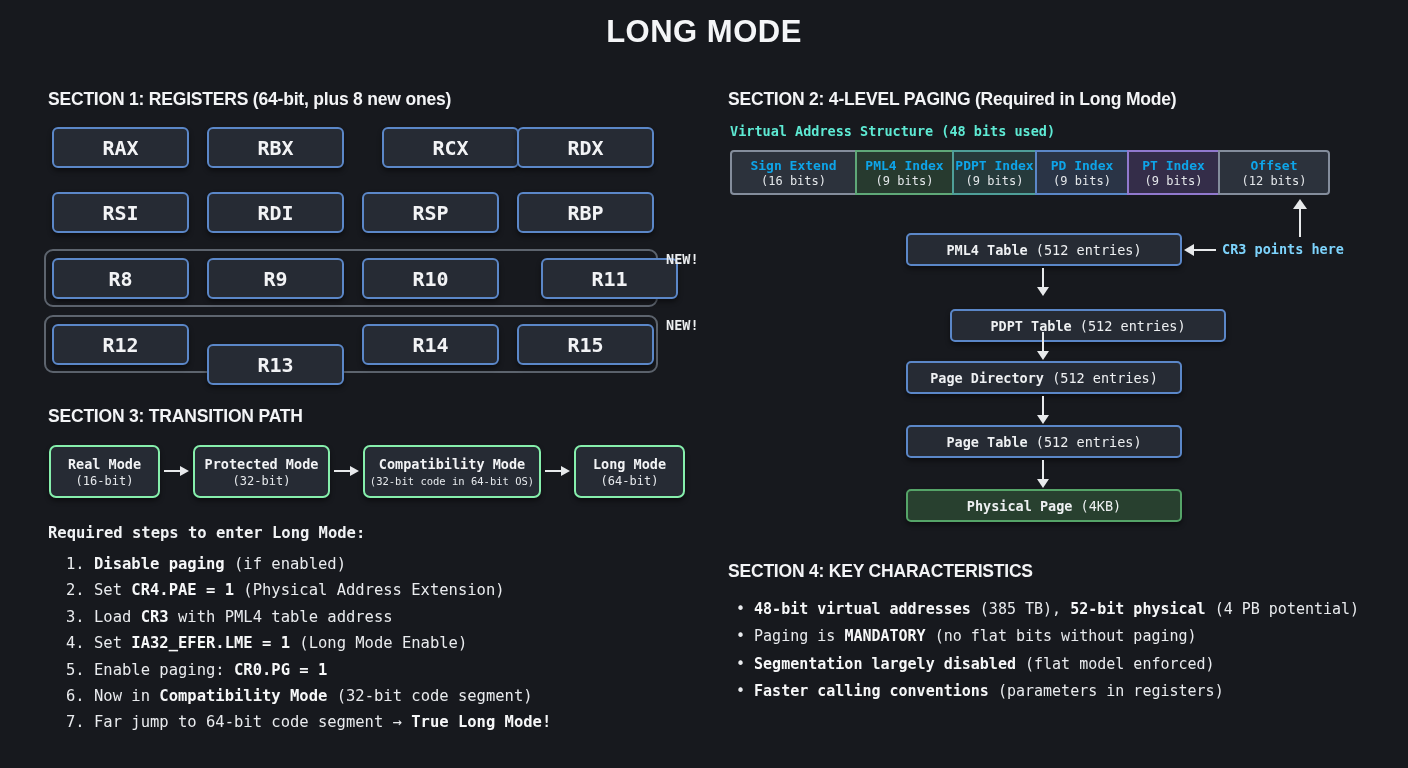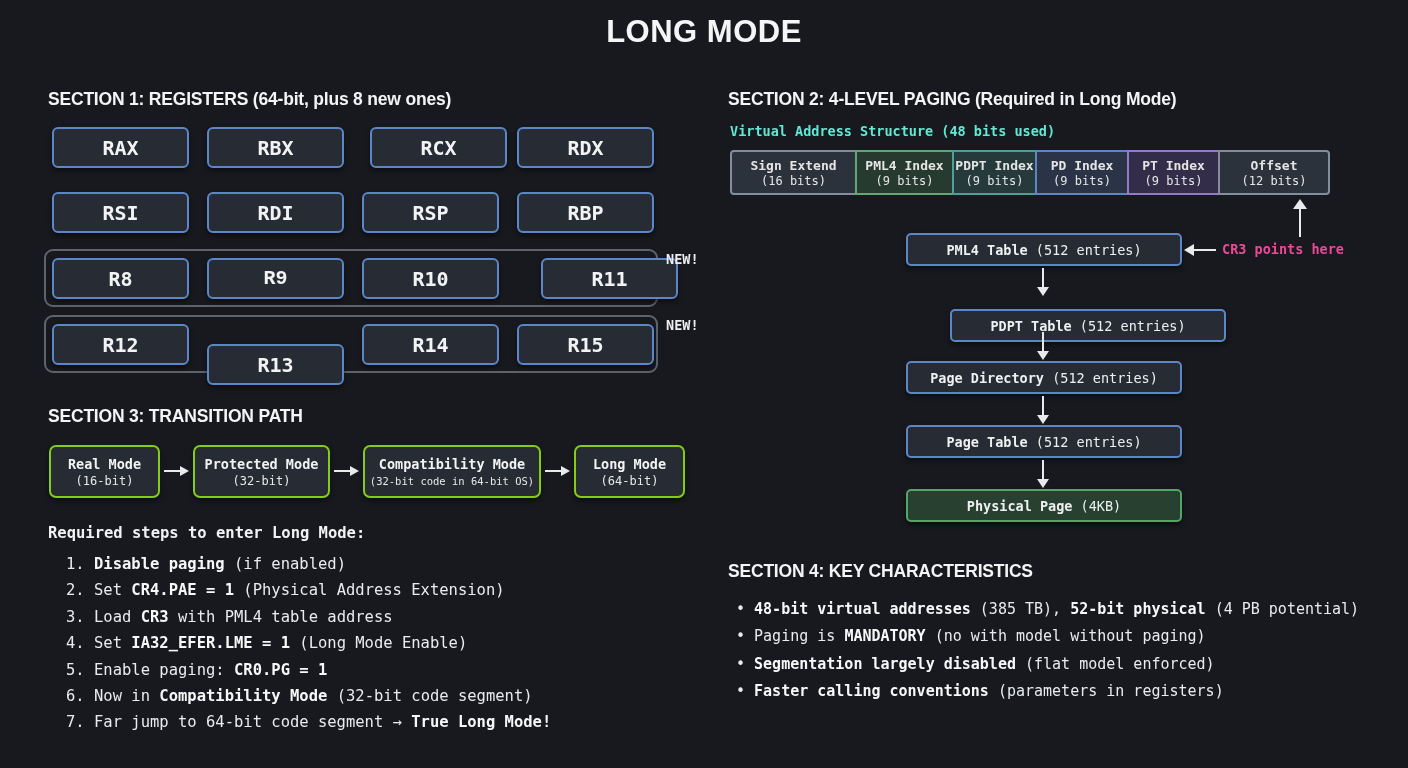--- a/index.html
+++ b/index.html
@@ -13,21 +13,21 @@
 
   .reg-box{position:absolute;width:137px;height:41px;background:#262b34;border:2px solid #5b87c8;
          border-radius:6px;box-sizing:border-box;display:flex;align-items:center;justify-content:center;
          font:700 20px "DejaVu Sans Mono",monospace;color:#f2f3f5;box-shadow:0 3px 5px rgba(0,0,0,.45);}
   .new-outline{position:absolute;left:44px;width:614px;height:58px;border:2px solid #5d646e;
          border-radius:9px;box-sizing:border-box;}
   #new-outline-1{top:249px}#new-outline-2{top:315px}
   .new-label{position:absolute;left:666px;font:700 13.5px "DejaVu Sans Mono",monospace;color:#eceef0;}
   #new1{top:251px}#new2{top:317px}
 
-  .t-box{position:absolute;top:445px;height:53px;background:#262b34;border:2px solid #84cc16;
+  .t-box{position:absolute;top:445px;height:53px;background:#262b34;border:2px solid #86efac;
          border-radius:7px;box-sizing:border-box;display:flex;flex-direction:column;align-items:center;
          justify-content:center;color:#f2f3f5;box-shadow:0 3px 5px rgba(0,0,0,.45);text-align:center;}
   .t-name{font:700 13.5px "DejaVu Sans Mono",monospace;line-height:16px;}
   .t-detail{font:12px "DejaVu Sans Mono",monospace;line-height:14px;margin-top:2px;color:#e6e9ec;}
   .t-detail.small{font-size:10.5px;}
   .stem-h{position:absolute;height:2px;background:#e8eaec;}
   .head-right{position:absolute;width:0;height:0;border-top:5px solid transparent;
          border-bottom:5px solid transparent;border-left:9px solid #e8eaec;}
   .head-left{position:absolute;width:0;height:0;border-top:6px solid transparent;
          border-bottom:6px solid transparent;border-right:10px solid #e8eaec;}
@@ -43,54 +43,54 @@
   .seg-b{font-weight:700;color:#f6f7f8;}
 
   #va-title{position:absolute;left:730px;top:123px;width:626px;text-align:left;
          font:700 13.5px "DejaVu Sans Mono",monospace;color:#5eead4;}
   #va-table{position:absolute;left:730px;top:150px;height:45px;display:flex;}
   .va-cell{box-sizing:border-box;height:45px;border:2px solid;display:flex;flex-direction:column;
          align-items:center;justify-content:center;text-align:center;}
   .va-cell + .va-cell{margin-left:-2px;}
   .va-cell:first-child{border-radius:4px 0 0 4px;}
   .va-cell:last-child{border-radius:0 4px 4px 0;}
-  .va-label{font:700 13px "DejaVu Sans Mono",monospace;color:#e5e5e5;line-height:15px;white-space:pre;}
+  .va-label{font:700 13px "DejaVu Sans Mono",monospace;color:#0ea5e9;line-height:15px;white-space:pre;}
   .va-bits{font:12px "DejaVu Sans Mono",monospace;color:#e4e7ea;line-height:14px;margin-top:1px;white-space:pre;}
 
   .chain-box{position:absolute;left:906px;width:276px;height:33px;border-radius:5px;border:2px solid #5b87c8;
          background:#262b34;box-sizing:border-box;display:flex;align-items:center;justify-content:center;
          font:13.5px "DejaVu Sans Mono",monospace;color:#eef0f2;box-shadow:0 3px 5px rgba(0,0,0,.45);white-space:pre;}
   .chain-box.green{border-color:#55a468;background:#28402f;}
   .chain-name{font-weight:700;}
 
-  #cr3-text{position:absolute;left:1222px;top:241px;font:700 13.5px "DejaVu Sans Mono",monospace;color:#ec4899;white-space:nowrap;}
+  #cr3-text{position:absolute;left:1222px;top:241px;font:700 13.5px "DejaVu Sans Mono",monospace;color:#7dd3fc;white-space:nowrap;}
 
   #bullets{position:absolute;left:736px;top:596px;font:15px "DejaVu Sans Mono",monospace;color:#e9ebee;}
   .bullet-line{height:27.4px;line-height:27.4px;white-space:pre;}
 </style>
 </head>
 <body>
 
 <div id="stage">
   <div class="title">LONG MODE</div>
 
   <div class="sec-header" id="s1h">SECTION 1: REGISTERS (64-bit, plus 8 new ones)</div>
   <div class="new-outline" id="new-outline-1"></div>
   <div class="new-outline" id="new-outline-2"></div>
   <div id="reg-grid">
       <div class="reg-box" style="left: 52px; top: 127px;">RAX</div>
       <div class="reg-box" style="left: 207px; top: 127px;">RBX</div>
-      <div class="reg-box" style="left: 370px; top: 127px;">RCX</div>
+      <div class="reg-box" style="left: 382px; top: 127px;">RCX</div>
       <div class="reg-box" style="left: 517px; top: 127px;">RDX</div>
       <div class="reg-box" style="left: 52px; top: 192px;">RSI</div>
       <div class="reg-box" style="left: 207px; top: 192px;">RDI</div>
       <div class="reg-box" style="left: 362px; top: 192px;">RSP</div>
       <div class="reg-box" style="left: 517px; top: 192px;">RBP</div>
       <div class="reg-box" style="left: 52px; top: 258px;">R8</div>
-      <div class="reg-box" style="left: 207px; top: 258px; font-family: Liberation Mono, monospace;">R9</div>
+      <div class="reg-box" style="left: 207px; top: 258px;">R9</div>
       <div class="reg-box" style="left: 362px; top: 258px;">R10</div>
       <div class="reg-box" style="left: 517px; top: 258px; margin-left: 24px;">R11</div>
       <div class="reg-box" style="left: 52px; top: 324px;">R12</div>
       <div class="reg-box" style="left: 207px; top: 344px;">R13</div>
       <div class="reg-box" style="left: 362px; top: 324px;">R14</div>
       <div class="reg-box" style="left: 517px; top: 324px;">R15</div>
     </div>
   <div class="new-label" id="new1">NEW!</div>
   <div class="new-label" id="new2">NEW!</div>
 
@@ -179,17 +179,17 @@
       <div class="step-line"><span class="seg">3. Load </span><span class="seg-b">CR3</span><span class="seg"> with PML4 table address</span></div>
       <div class="step-line"><span class="seg">4. Set </span><span class="seg-b">IA32_EFER.LME = 1</span><span class="seg"> (Long Mode Enable)</span></div>
       <div class="step-line"><span class="seg">5. Enable paging: </span><span class="seg-b">CR0.PG = 1</span></div>
       <div class="step-line"><span class="seg">6. Now in </span><span class="seg-b">Compatibility Mode</span><span class="seg"> (32-bit code segment)</span></div>
       <div class="step-line"><span class="seg">7. Far jump to 64-bit code segment → </span><span class="seg-b">True Long Mode!</span></div>
     </div>
 
   <div class="sec-header" id="s4h">SECTION 4: KEY CHARACTERISTICS</div>
   <div id="bullets">
       <div class="bullet-line"><span>• </span><span class="seg-b">48-bit virtual addresses</span><span class="seg"> (385 TB), </span><span class="seg-b">52-bit physical</span><span class="seg"> (4 PB potential)</span></div>
-      <div class="bullet-line"><span>• </span><span class="seg">Paging is </span><span class="seg-b">MANDATORY</span><span class="seg"> (no with model without paging)</span></div>
+      <div class="bullet-line"><span>• </span><span class="seg">Paging is </span><span class="seg-b">MANDATORY</span><span class="seg"> (no flat bits without paging)</span></div>
       <div class="bullet-line"><span>• </span><span class="seg-b">Segmentation largely disabled</span><span class="seg"> (flat model enforced)</span></div>
       <div class="bullet-line"><span>• </span><span class="seg-b">Faster calling conventions</span><span class="seg"> (parameters in registers)</span></div>
     </div>
 </div>
 
 </body></html>

